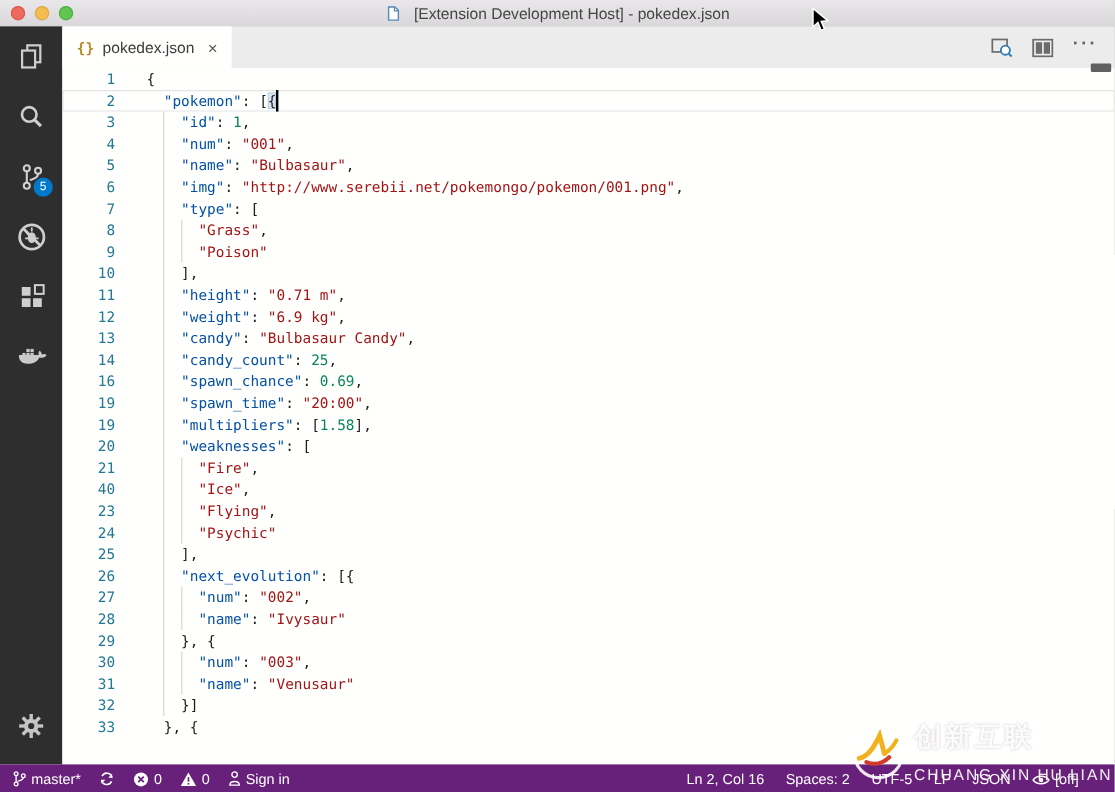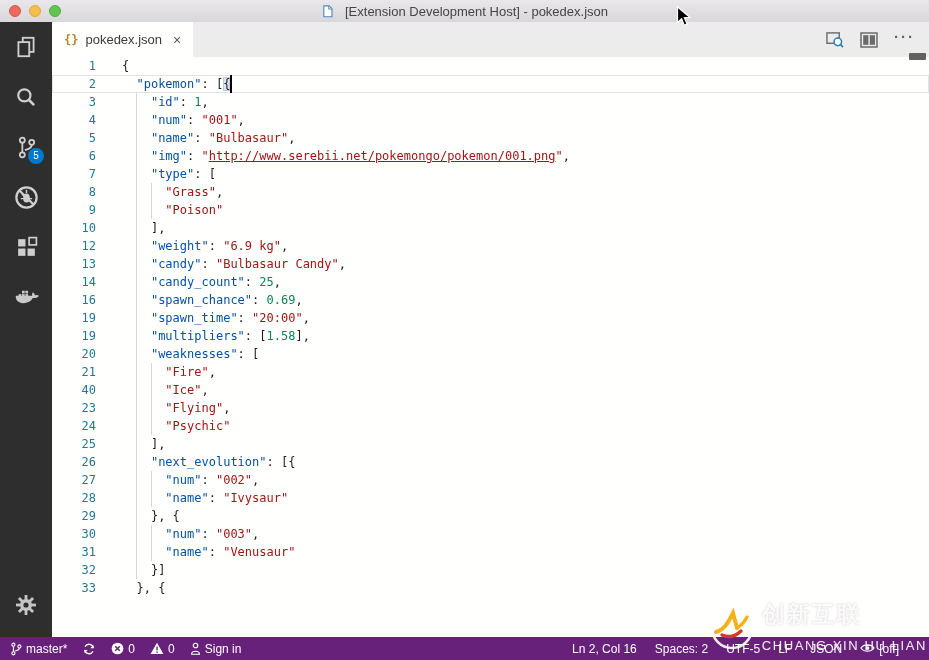--- a/index.html
+++ b/index.html
@@ -43,30 +43,30 @@
   .line{display:flex;height:18px;line-height:18px;position:relative;}
   .line.cur{box-shadow:inset 0 0 0 1px #e3e3e3;}
   .ln{width:44px;flex:none;text-align:right;color:#237893;user-select:none;}
   .code{margin-left:26px;position:relative;white-space:pre;flex:1;color:#1b1b1b;}
   .guide{position:absolute;top:0;bottom:0;width:1px;background:#d6d6d6;}
   .caret{position:absolute;top:0;width:2px;height:18px;background:#000;}
   .tk-p{color:#1b1b1b;}
   .tk-k{color:#0451a5;}
   .tk-s{color:#a31515;}
   .tk-n{color:#098658;}
-  .tk-u{color:#a31515;text-decoration:underline;}
+  .tk-u{color:#a31515;}
   .tk-b{color:#1b1b1b;background:#dbe6f0;box-shadow:inset 0 0 0 1px #b8cde0;}
   .overview-mark{position:absolute;right:3px;top:53px;width:17px;height:7px;background:#616161;border-radius:1px;}
 
   
   .statusbar{position:absolute;left:0;top:637px;width:929px;height:23px;background:#68217a;color:#fff;
              display:flex;align-items:center;font-size:12px;}
   .sb-left{display:flex;align-items:center;gap:15px;padding-left:10px;}
   .sb-right{margin-left:auto;display:flex;align-items:center;gap:18px;padding-right:30px;}
-  .sb-item{display:flex;align-items:flex-start;gap:4px;cursor:pointer;white-space:nowrap;}
+  .sb-item{display:flex;align-items:flex-end;gap:4px;cursor:pointer;white-space:nowrap;}
   .sb-item svg{display:block;}
 
   
   .watermark{position:absolute;right:2px;bottom:8px;display:flex;align-items:center;gap:6px;pointer-events:none;}
   .wm-text{display:flex;flex-direction:column;line-height:1;}
   .wm-cn{font-size:23px;font-weight:bold;color:rgba(255,255,255,0.92);
          text-shadow:0 0 2px rgba(140,120,140,0.45);letter-spacing:2px;}
   .wm-en{font-size:13px;color:rgba(255,255,255,0.9);letter-spacing:1.6px;margin-top:13px;
          text-shadow:0 0 1px rgba(140,120,140,0.4);}
 
@@ -219,20 +219,24 @@
         </div>
         <div class="line">
           <div class="ln">9</div>
           <div class="code"><span class="guide" style="left: 2ch;"></span><span class="guide" style="left: 4ch;"></span><span class="tk-p">      </span><span class="tk-s">"Poison"</span></div>
         </div>
         <div class="line">
           <div class="ln">10</div>
           <div class="code"><span class="guide" style="left: 2ch;"></span><span class="tk-p">    </span><span class="tk-p">],</span></div>
         </div>
         <div class="line">
+          <div class="ln">11</div>
+          <div class="code"><span class="guide" style="left: 2ch;"></span><span class="tk-p">    </span><span class="tk-k">"height"</span><span class="tk-p">: </span><span class="tk-s">"0.71 m"</span><span class="tk-p">,</span></div>
+        </div>
+        <div class="line">
           <div class="ln">12</div>
           <div class="code"><span class="guide" style="left: 2ch;"></span><span class="tk-p">    </span><span class="tk-k">"weight"</span><span class="tk-p">: </span><span class="tk-s">"6.9 kg"</span><span class="tk-p">,</span></div>
         </div>
         <div class="line">
           <div class="ln">13</div>
           <div class="code"><span class="guide" style="left: 2ch;"></span><span class="tk-p">    </span><span class="tk-k">"candy"</span><span class="tk-p">: </span><span class="tk-s">"Bulbasaur Candy"</span><span class="tk-p">,</span></div>
         </div>
         <div class="line">
           <div class="ln">14</div>
           <div class="code"><span class="guide" style="left: 2ch;"></span><span class="tk-p">    </span><span class="tk-k">"candy_count"</span><span class="tk-p">: </span><span class="tk-n">25</span><span class="tk-p">,</span></div>

